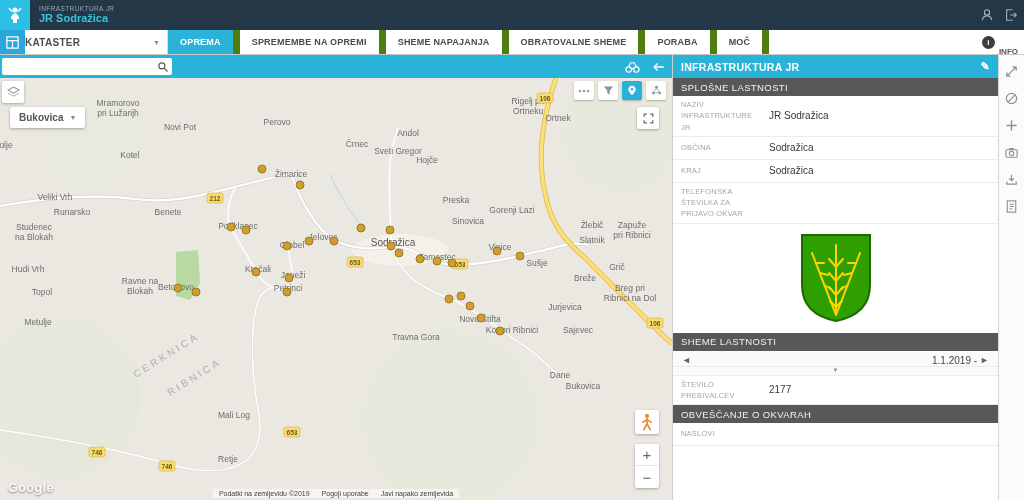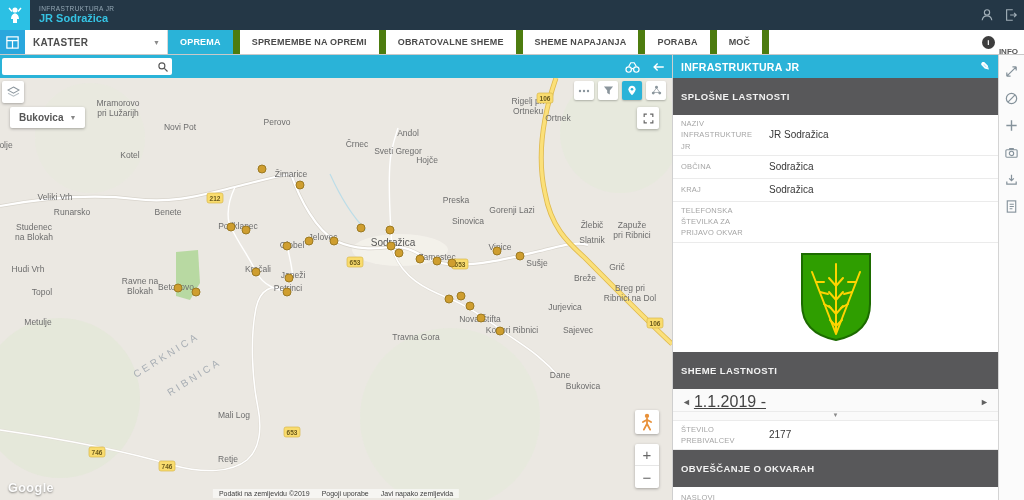--- a/index.html
+++ b/index.html
@@ -13,21 +13,21 @@
   .titleblock { margin-left:9px; line-height:1.15; }
   .applabel { font-size:6.5px; color:#93a7b4; letter-spacing:.4px; }
   .apptitle { font-size:11px; font-weight:bold; color:#35c3e3; }
   .topicons { position:absolute; right:6px; top:0; height:30px; display:flex; align-items:center; gap:10px; }
   .ticon { display:inline-flex; opacity:.85; cursor:pointer; }
 
   
   .navbar { height:25px; background:#fff; border-bottom:1px solid #c9c9c9; display:flex; align-items:stretch; }
   .module { width:168px; display:flex; align-items:center; border-right:1px solid #d8d8d8; flex:none; cursor:pointer; }
   .modicon { width:25px; height:24px; background:#2aa7dd; display:flex; align-items:center; justify-content:center; flex:none; }
-  .modlabel { font-size:10px; font-weight:bold; color:#4d4d4d; margin-left:8px; letter-spacing:.3px; }
+  .modlabel { font-size:10px; font-weight:bold; color:#4d4d4d; letter-spacing:.3px; }
   .module .caret { margin-left:auto; margin-right:7px; font-size:7px; color:#8a8a8a; }
   .tabs { display:flex; align-items:stretch; }
   .tab { display:flex; align-items:center; padding:0 12px; font-size:9px; font-weight:bold; color:#4a4a4a; border-right:7px solid #4d7c0f; letter-spacing:.2px; cursor:pointer; }
   .tab.active { background:#2ab3d8; color:#fff; }
   .navright { margin-left:auto; display:flex; align-items:center; gap:4px; padding-right:6px; cursor:pointer; }
   .infocircle { width:13px; height:13px; background:#3d3d3d; color:#fff; border-radius:50%; font-size:8px; display:flex; align-items:center; justify-content:center; font-weight:bold; }
   .infolabel { font-size:8px; color:#555; font-weight:bold;margin-top:18px; }
 
   
   .main { display:flex; height:445px; }
@@ -64,28 +64,28 @@
   .zoomctl div { height:22px; display:flex; align-items:center; justify-content:center; font-size:15px; color:#666; cursor:pointer; }
   .zoomctl .zin { border-bottom:1px solid #e6e6e6; }
   .google-logo { position:absolute; left:8px; bottom:5px; font-size:12.5px; font-weight:bold; color:#fdfdfd; letter-spacing:.5px; text-shadow:0 1px 2px rgba(0,0,0,.45);margin-top:38px; }
   .attrib { position:absolute; left:50%; transform:translateX(-50%); bottom:2px; display:flex; gap:12px; font-size:7px; color:#3c3c3c; background:rgba(255,255,255,.55); padding:1px 6px; white-space:nowrap; }
   .attrib span { cursor:pointer; }
 
   
   .panel { width:326px; flex:none; background:#fff; border-left:1px solid #cfcfcf; overflow:hidden; }
   .panel-header { height:23px; background:#2ab3d8; color:#fff; display:flex; align-items:center; padding:0 8px; font-size:10.5px; font-weight:bold; letter-spacing:.3px; }
   .panel-header .pencil { margin-left:auto; font-size:11px; cursor:pointer; }
-  .secbar { height:37px; background:#58585a; color:#f2f2f2; display:flex; align-items:center; padding:0 8px; font-size:9.5px; font-weight:bold; letter-spacing:.4px; }
+  .secbar { height:18px; background:#58585a; color:#f2f2f2; display:flex; align-items:center; padding:0 8px; font-size:9.5px; font-weight:normal; letter-spacing:.4px; }
   .frow { display:flex; align-items:center; min-height:23px; border-bottom:1px solid #ebebeb; padding:3px 8px; }
   .flabel { width:88px; flex:none; font-size:7.5px; color:#a5a5a5; line-height:1.5; letter-spacing:.2px; text-transform:uppercase; padding-right:6px; }
   .fvalue { font-size:10px; color:#383838; }
   .arms-wrap { display:flex; justify-content:center; padding:9px 0 10px; }
   .daterow { display:flex; align-items:center; background:#fafafa; border-bottom:1px solid #ebebeb; padding:4px 6px 0; }
   .daterow .arrow { font-size:9px; color:#616161; cursor:pointer; padding:0 3px; }
-  .daterow .dateval { flex:1; text-align:left; font-size:16px; color:#444;text-decoration:underline; }
+  .daterow .dateval { flex:1; text-align:right; font-size:10px; color:#444; }
   .datecaret { text-align:center; font-size:6px; color:#8a8a8a; background:#fafafa; border-bottom:1px solid #ebebeb; padding-bottom:2px; cursor:pointer; }
 
   
   .side-toolbar { width:26px; flex:none; background:#fbfbfb; border-left:1px solid #d4d4d4; display:flex; flex-direction:column; align-items:center; padding-top:7px; gap:9px; }
   .stbtn { width:18px; height:18px; display:flex; align-items:center; justify-content:center; cursor:pointer; }
 </style>
 </head>
 <body>
 
 <div class="app">
@@ -125,22 +125,22 @@
             <rect x="2" y="2" width="12" height="12" fill="none" stroke="#fff" stroke-width="1.3"></rect>
             <path d="M2 6 H14 M8 6 V14" stroke="#fff" stroke-width="1.3"></path>
           </svg>
       </span>
       <span class="modlabel">KATASTER</span>
       <span class="caret">▼</span>
     </div>
     <div class="tabs">
         <div class="tab active">OPREMA</div>
         <div class="tab">SPREMEMBE NA OPREMI</div>
+        <div class="tab">SHEME NAPAJANJA</div>
         <div class="tab">OBRATOVALNE SHEME</div>
-        <div class="tab">SHEME NAPAJANJA</div>
         <div class="tab">PORABA</div>
         <div class="tab">MOČ</div>
       </div>
     <div class="navright">
       <span class="infocircle">i</span>
       <span class="infolabel">INFO</span>
     </div>
   </nav>
 
   <div class="main">

